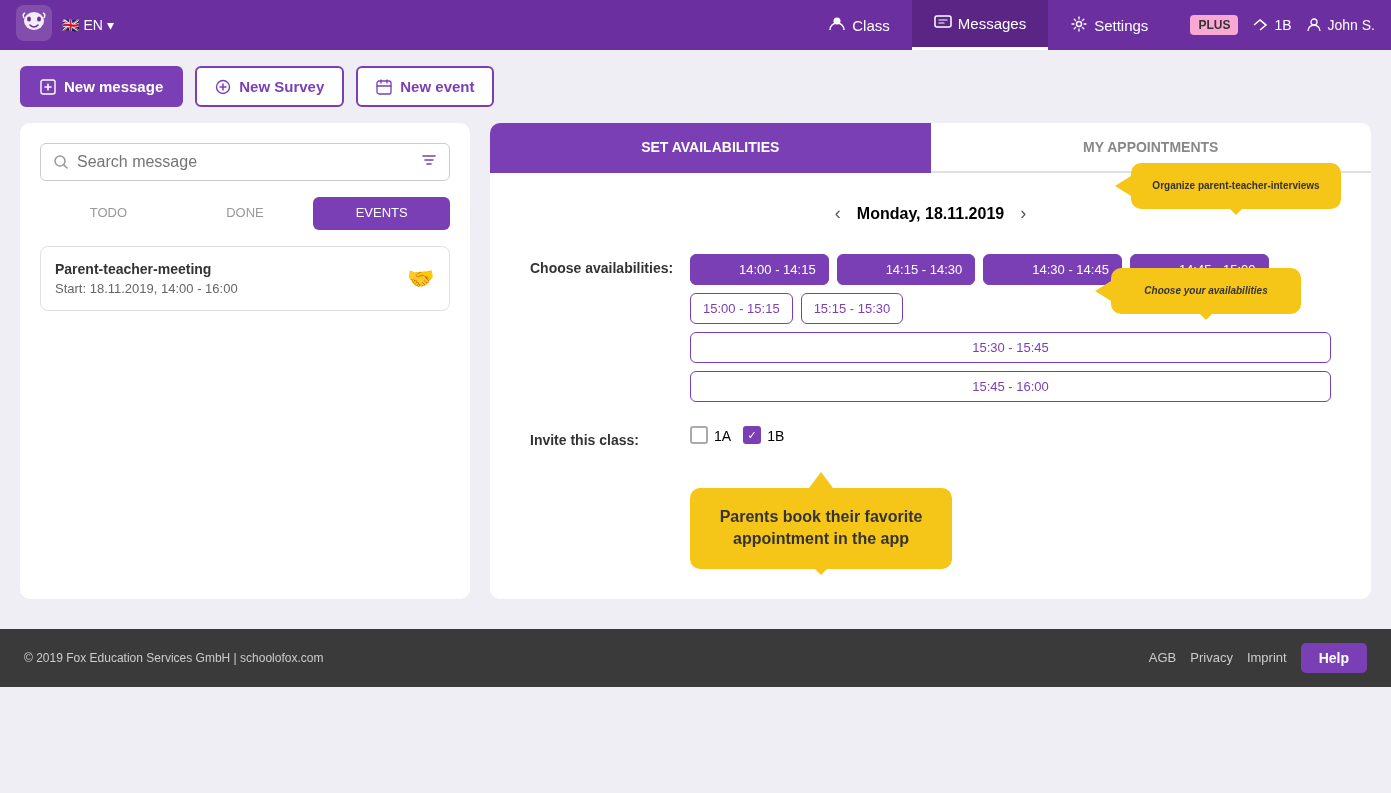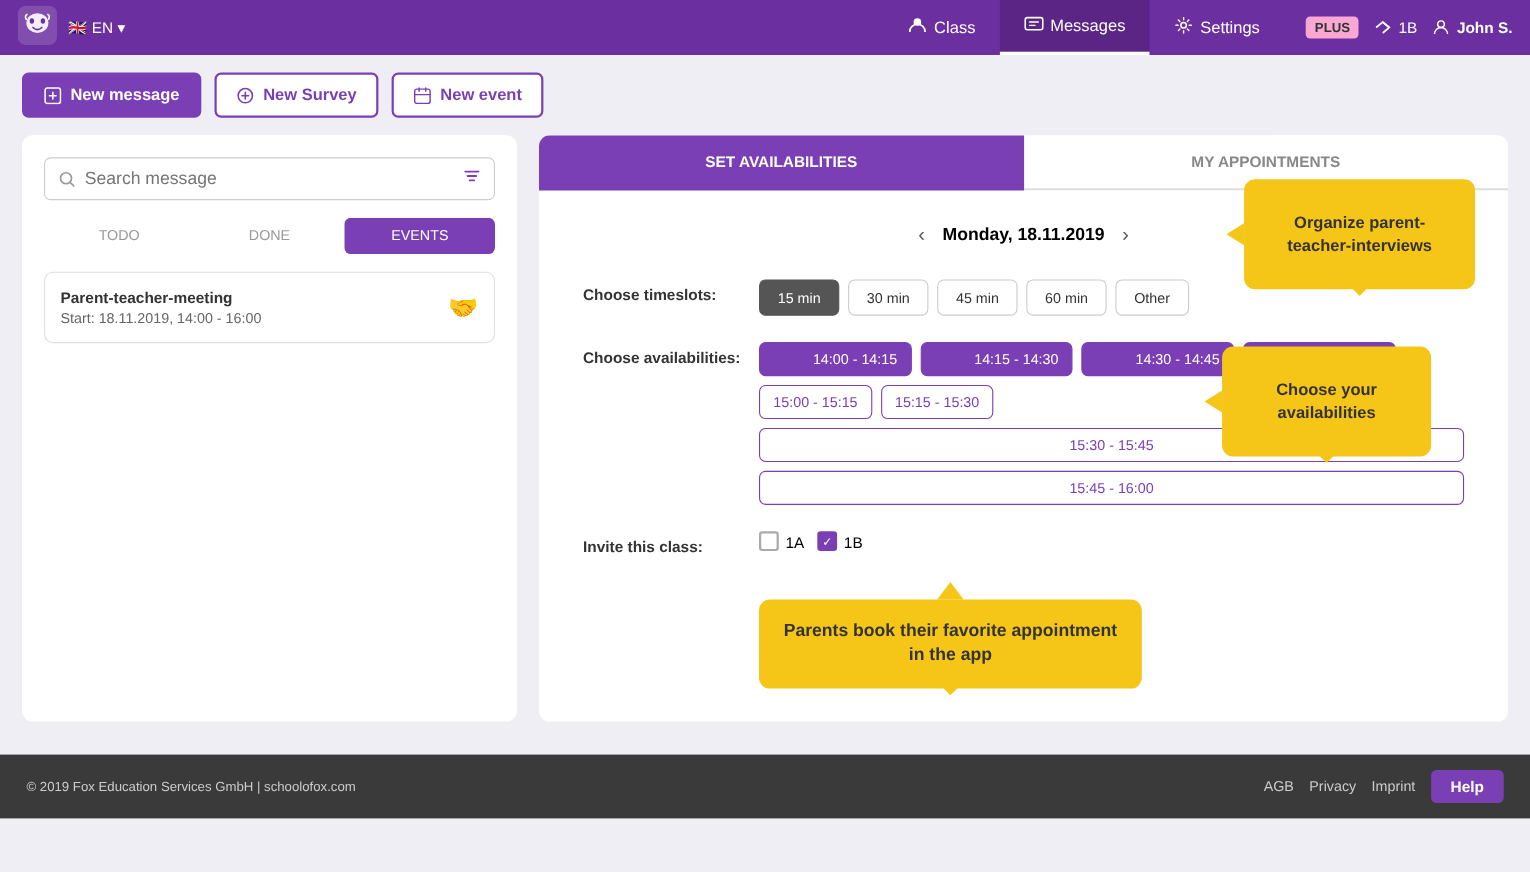--- a/index.html
+++ b/index.html
@@ -33,21 +33,21 @@
       display: flex; align-items: center; gap: 14px; margin-left: 20px;
     }
     .plus-badge {
       background: #f9a8d4; color: #333; font-weight: bold; font-size: 12px;
       padding: 3px 8px; border-radius: 4px;
     }
     .class-badge {
       display: flex; align-items: center; gap: 6px; font-size: 14px; cursor: pointer;
     }
     .user-info {
-      display: flex; align-items: center; gap: 6px; font-size: 14px; cursor: pointer; font-weight: bold;
+      display: flex; align-items: center; gap: 6px; font-size: 14px; cursor: pointer;
     }
 
     
     .action-bar {
       background: #f0eef5;
       padding: 16px 20px;
       display: flex; gap: 12px;
     }
     .action-btn {
       display: flex; align-items: center; gap: 8px;
@@ -184,21 +184,21 @@
     }
 
     
     .save-btn {
       background: #7b3fb5; color: white; border: none; border-radius: 6px;
       padding: 12px 24px; font-size: 14px; font-weight: 600; cursor: pointer;
       margin-left: 160px;
     }
     .tooltip-yellow {
       background: #f5c518; color: #333; border-radius: 10px;
-      padding: 29px 18px; font-size: 15px; font-weight: 600;
+      padding: 16px 18px; font-size: 10px; font-weight: 600;
       line-height: 1.4; text-align: center;
     }
     .tooltip-yellow::after {
       content: ''; position: absolute; bottom: -14px; left: 50%;
       transform: translateX(-50%);
       border: 8px solid transparent;
       border-top-color: #f5c518;
     }
 
     .right-panel-wrapper {
@@ -366,47 +366,37 @@
         <button class="date-nav-btn">›</button>
 
         <div style="position:absolute; right:30px; top:-10px; width:210px;">
           <div class="tooltip-yellow" style="position:relative;">
             <span>Organize parent-teacher-interviews</span>
             <div style="position:absolute; left:-16px; top:50%; transform:translateY(-50%); width:0; height:0; border-top:10px solid transparent; border-bottom:10px solid transparent; border-right:16px solid #f5c518;"></div>
           </div>
         </div>
       </div>
 
-      <div class="section-row">
-        <div class="section-label">Choose timeslots:</div>
-        <div class="timeslot-options">
-          <button class="timeslot-btn active">15 min</button>
-          <button class="timeslot-btn">30 min</button>
-          <button class="timeslot-btn">45 min</button>
-          <button class="timeslot-btn">60 min</button>
-          <button class="timeslot-btn">Other</button>
-        </div>
-      </div>
 
       <div class="section-row" style="position:relative;">
         <div class="section-label">Choose availabilities:</div>
         <div class="avail-grid">
           <button class="avail-slot selected">14:00 - 14:15</button>
           <button class="avail-slot selected">14:15 - 14:30</button>
           <button class="avail-slot selected">14:30 - 14:45</button>
           <button class="avail-slot selected">14:45 - 15:00</button>
           <button class="avail-slot">15:00 - 15:15</button>
           <button class="avail-slot">15:15 - 15:30</button>
           <div style="width:100%; display:flex; gap:8px; margin-top:0;flex-direction:column;">
             <button class="avail-slot">15:30 - 15:45</button>
             <button class="avail-slot">15:45 - 16:00</button>
           </div>
         </div>
 
-        <div style="position:absolute; right:30px; top:4px; width:190px;">
+        <div style="position:absolute; right:30px; top:14px; width:190px;font-style:italic;">
           <div class="tooltip-yellow" style="position:relative; text-align:center;">
             <span>Choose your availabilities</span>
             <div style="position:absolute; left:-16px; top:50%; transform:translateY(-50%); width:0; height:0; border-top:10px solid transparent; border-bottom:10px solid transparent; border-right:16px solid #f5c518;"></div>
           </div>
         </div>
       </div>
 
       <div class="section-row">
         <div class="section-label">Invite this class:</div>
         <div class="class-row">
@@ -415,21 +405,21 @@
             <span>1A</span>
           </label>
           <label class="class-check">
             <div class="checkbox checked">✓</div>
             <span>1B</span>
           </label>
         </div>
       </div>
 
 
-      <div style="margin-left: 160px; margin-top: 40px; width: 348px; position: relative;">
+      <div style="margin-left: 160px; margin-top: 40px; width: 262px; position: relative;">
         <div class="tooltip-yellow" style="position:relative; text-align:center; font-size:16px; padding:18px 22px;">
           <span>Parents book their favorite appointment in the app</span>
           <div style="position:absolute; top:-16px; left:50%; transform:translateX(-50%); width:0; height:0; border-left:12px solid transparent; border-right:12px solid transparent; border-bottom:16px solid #f5c518;"></div>
         </div>
       </div>
 
     </div>
   </div>
 </div>
 

